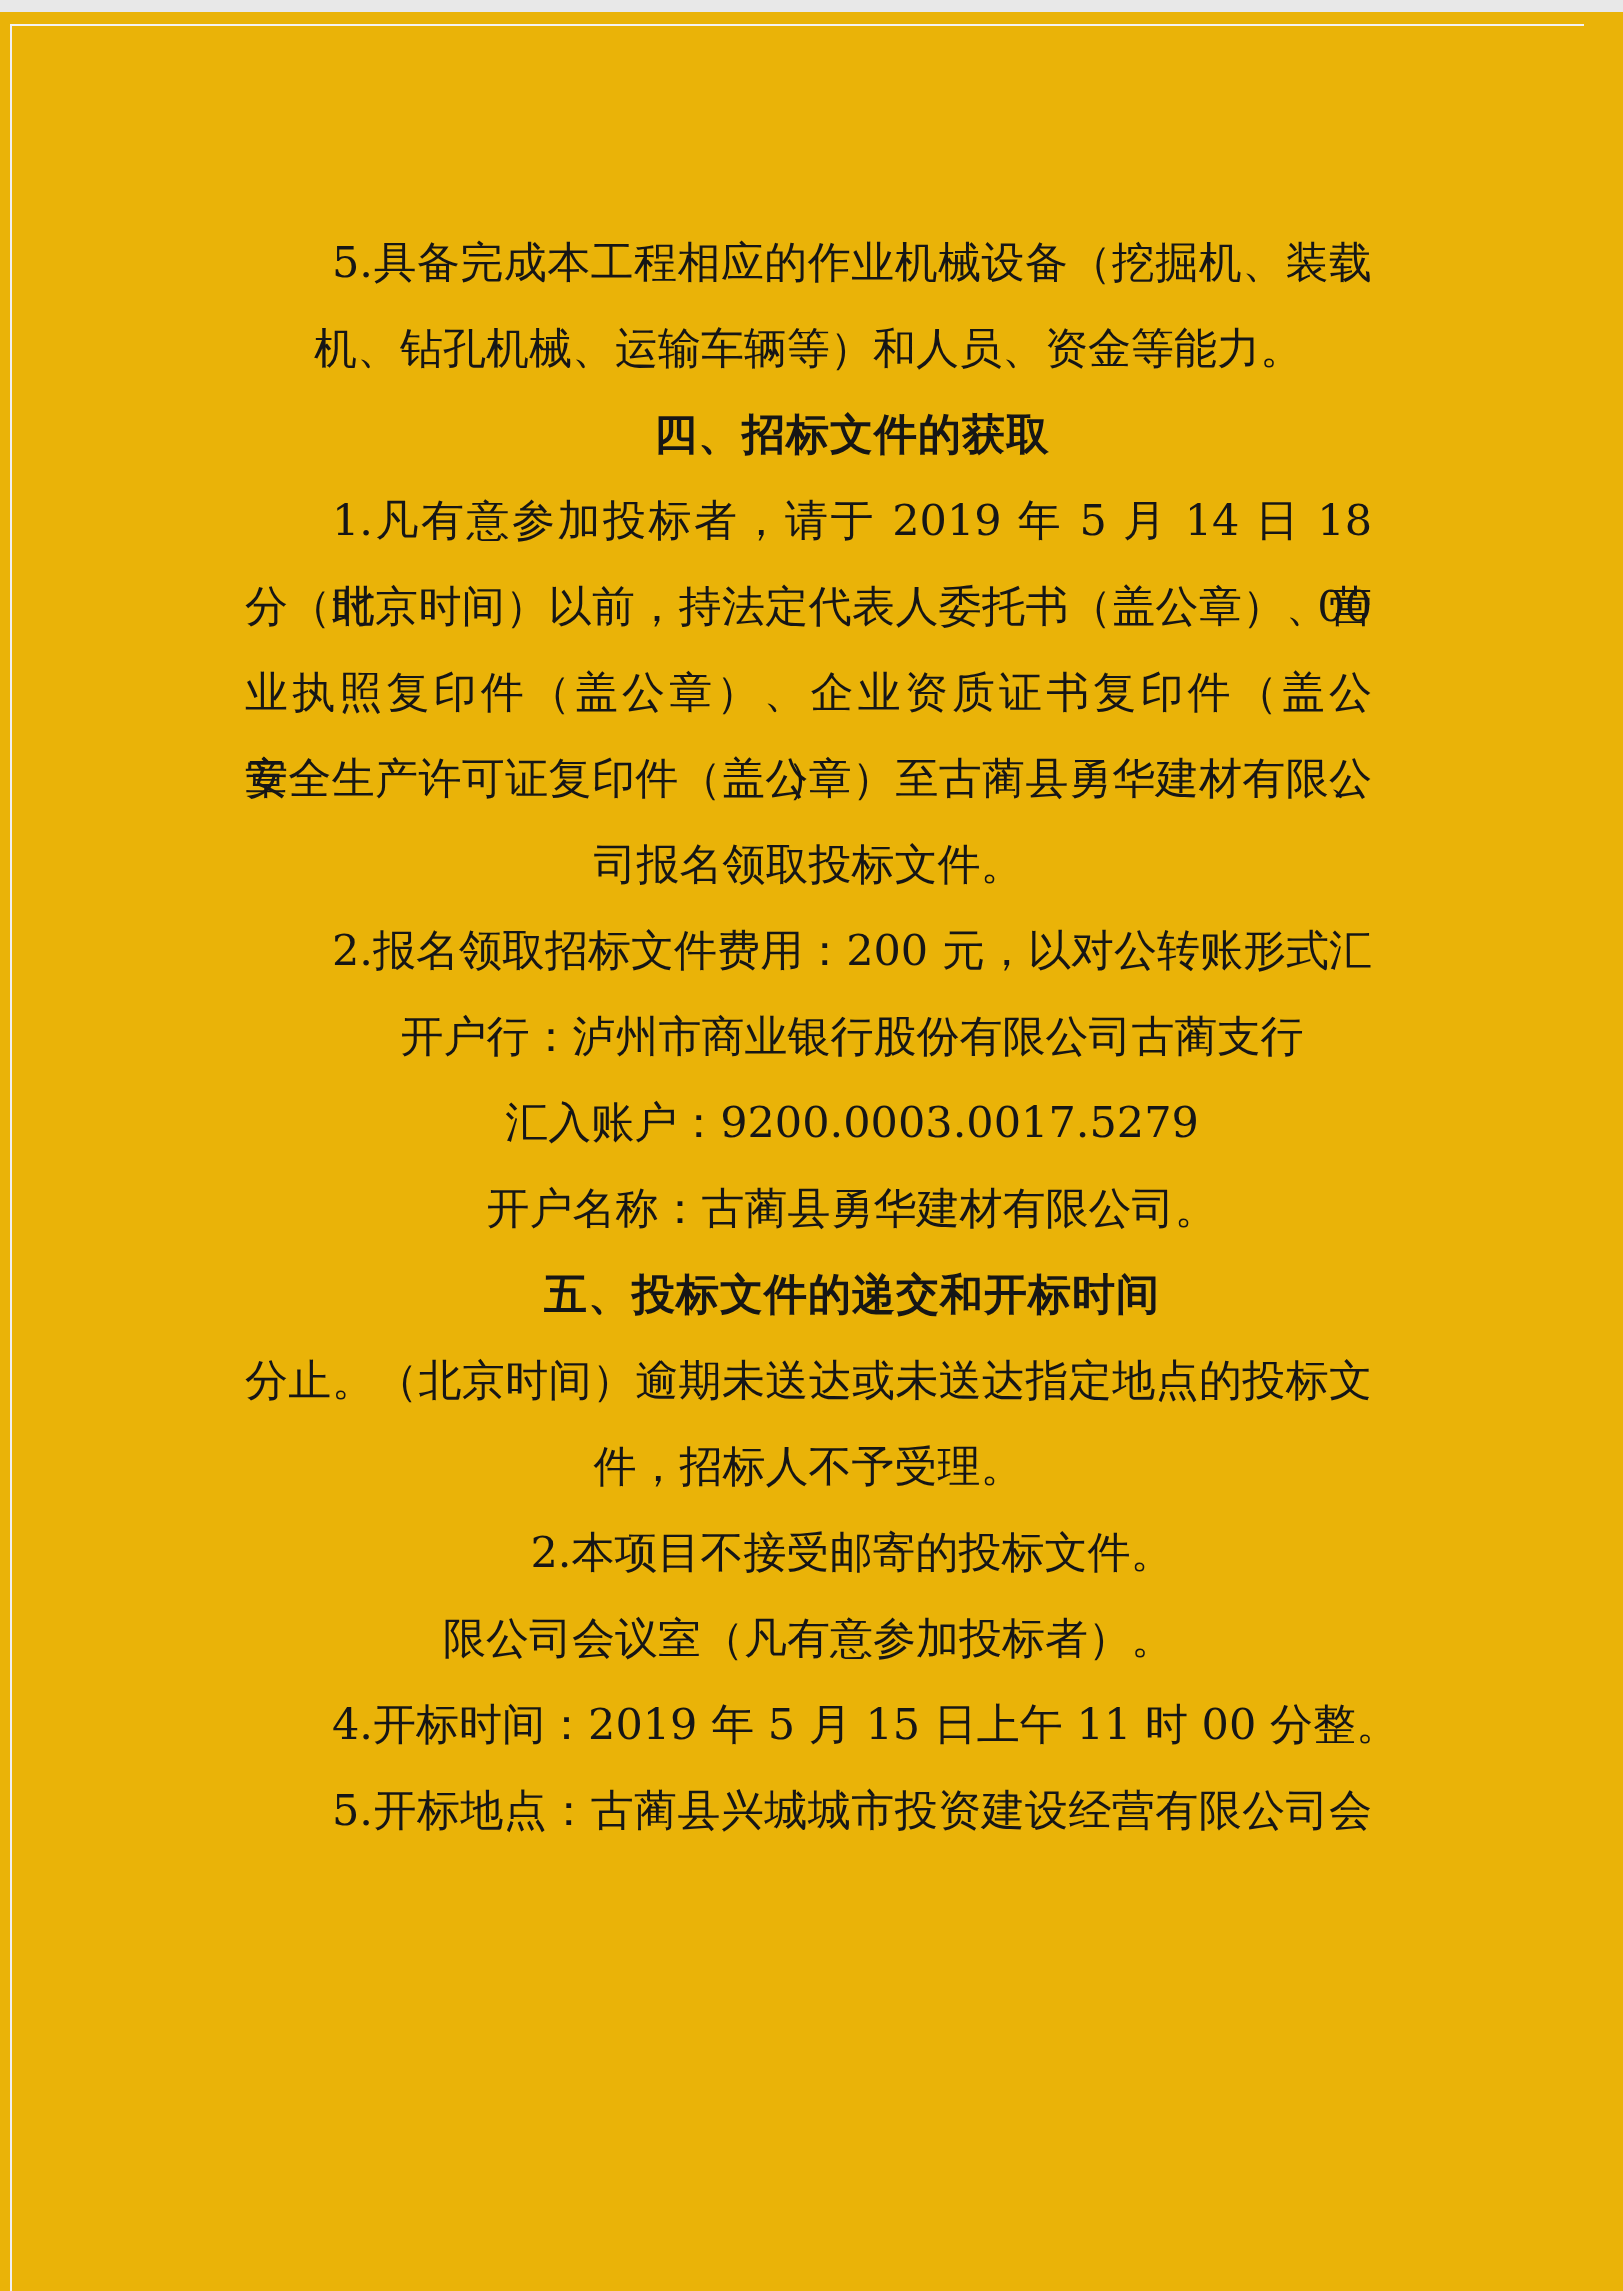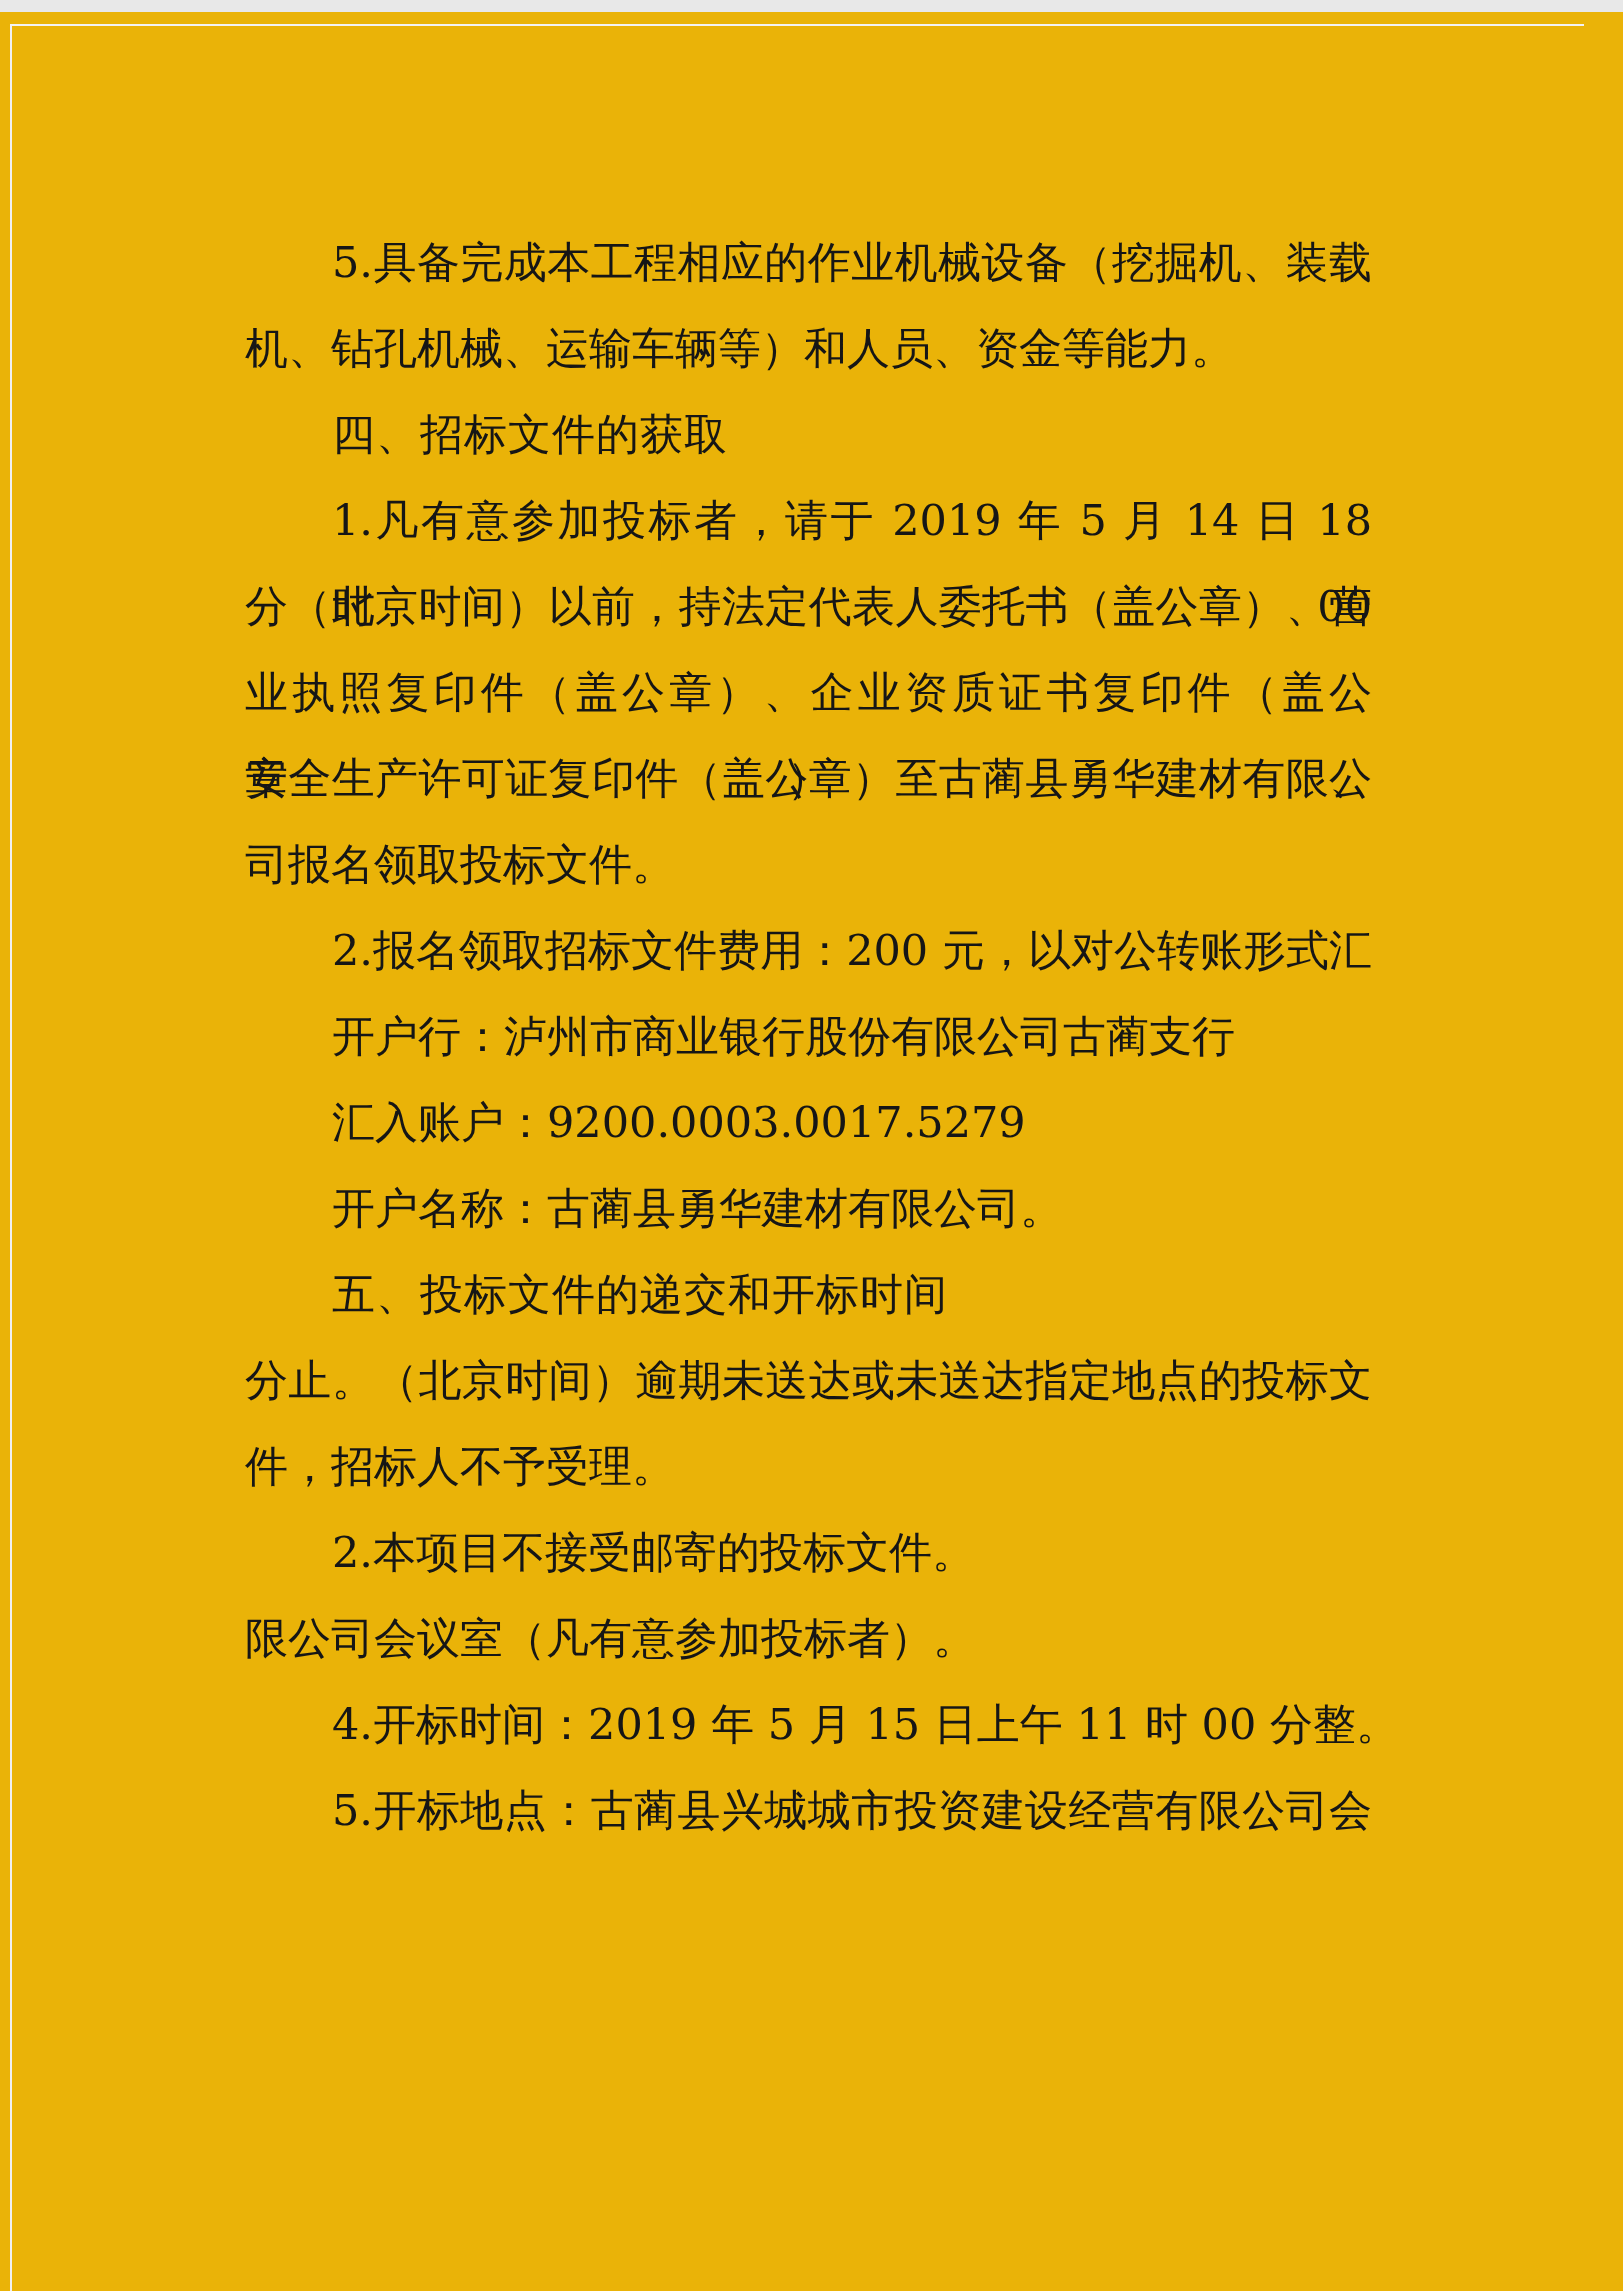--- a/index.html
+++ b/index.html
@@ -35,32 +35,33 @@
     left: 245px;
     top: 207px;
     width: 1127px;
   }
   .line {
     font-size: 43px;
     height: 86px;
     line-height: 86px;
     white-space: nowrap;
     letter-spacing: 0px;
+    text-align: center;
   }
   .line.justify {
     white-space: normal;
     text-align: justify;
     text-align-last: justify;
   }
   .line.indent {
     padding-left: 87px;
   }
   .line.heading {
     font-family: "Liberation Sans", "DejaVu Sans", sans-serif;
-    font-weight: 400;
+    font-weight: 700;
     letter-spacing: 1px;
   }
 </style>
 </head>
 <body>
 
 <div class="page">
   <div class="scan-edge-left"></div>
   <div class="scan-edge-top"></div>
   <div class="text-block" id="doc-body">

